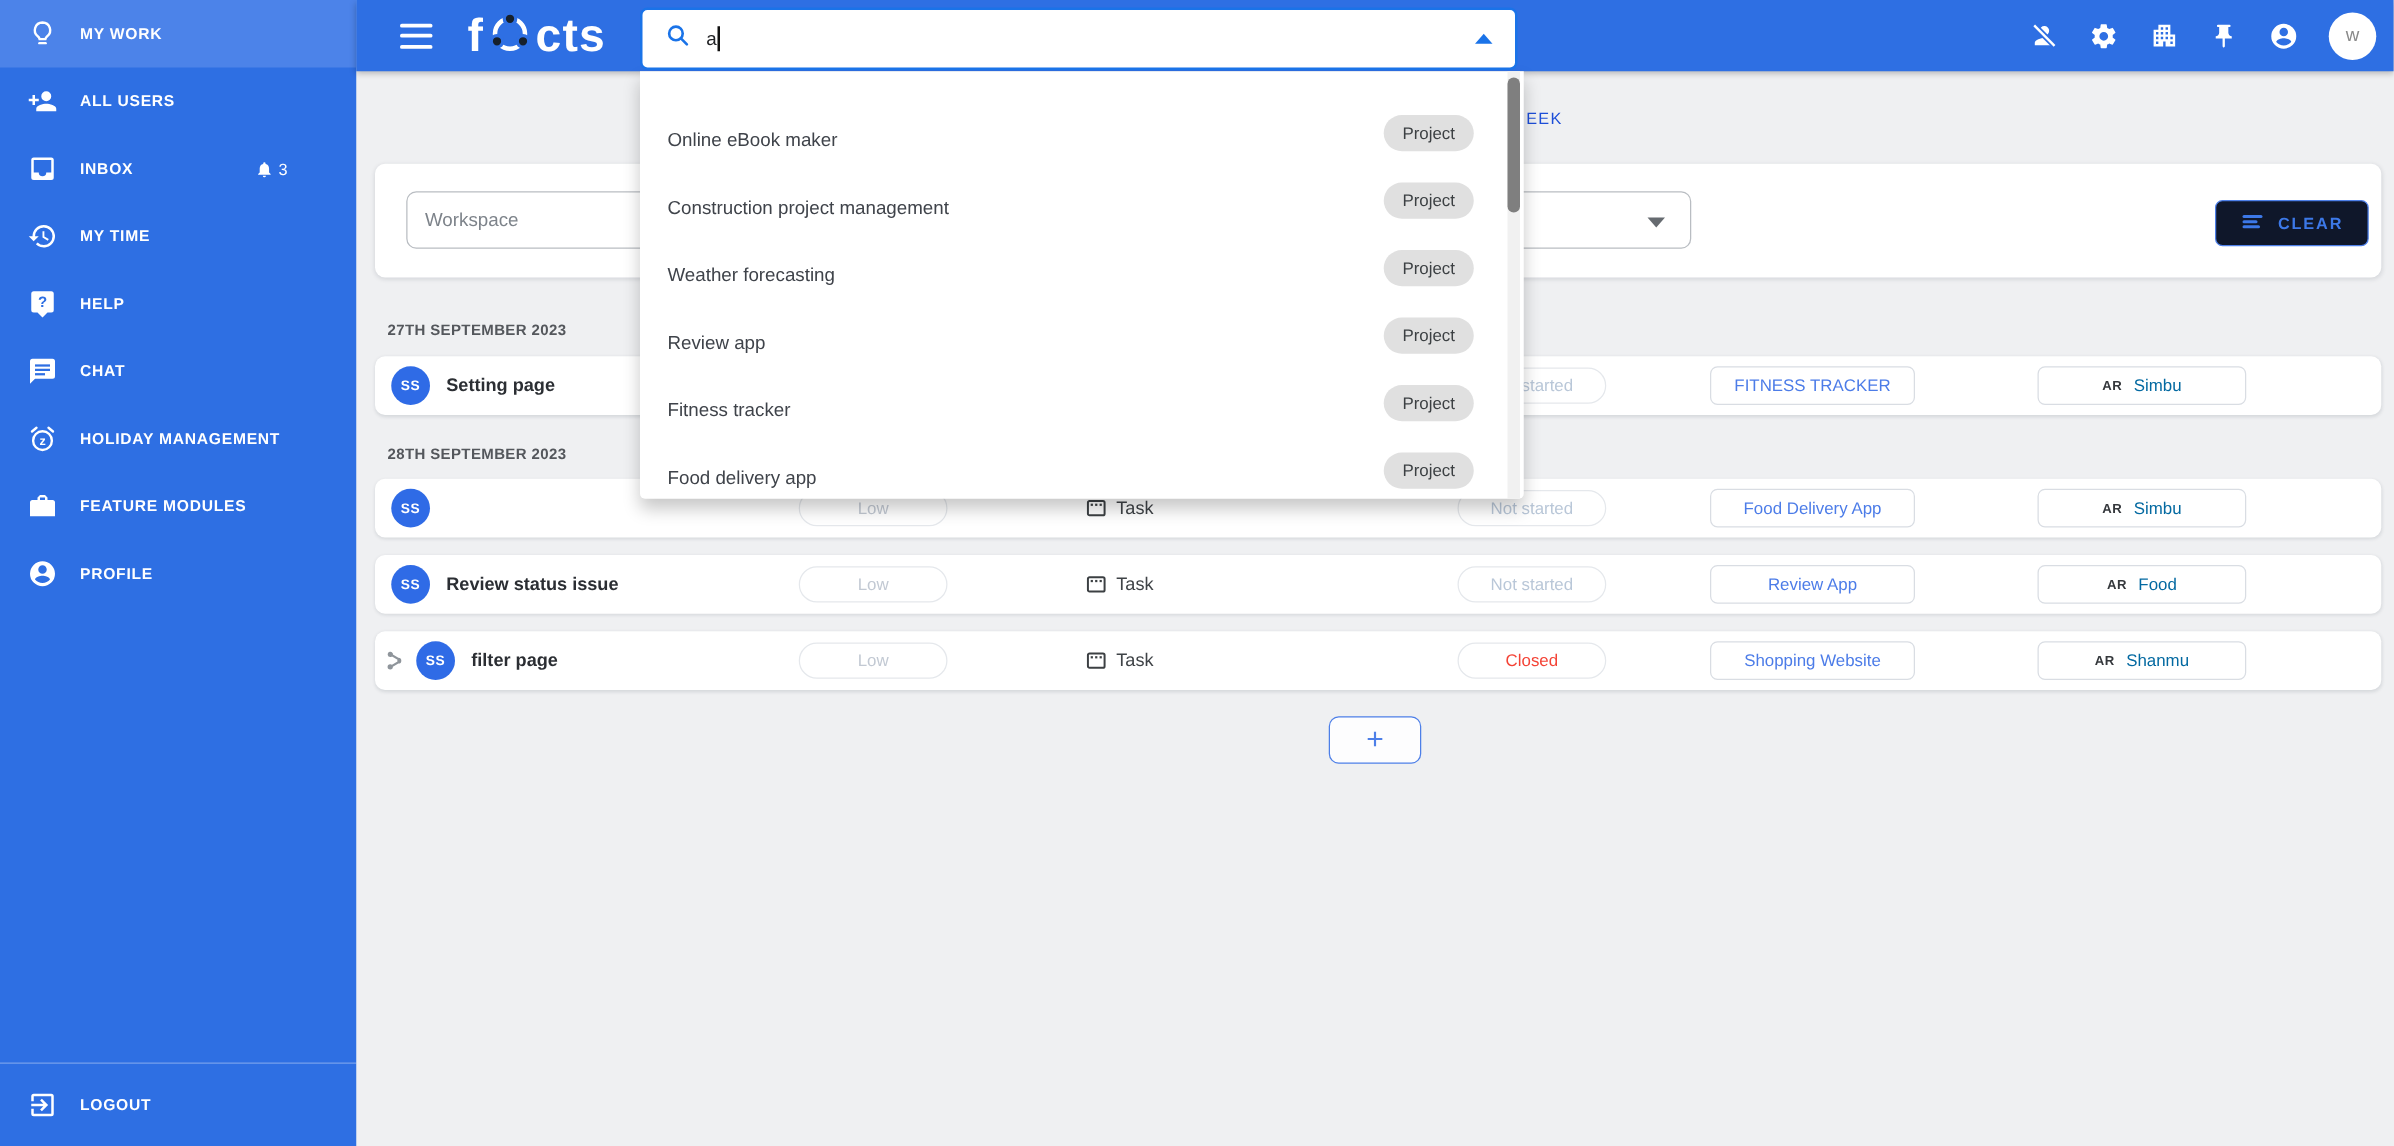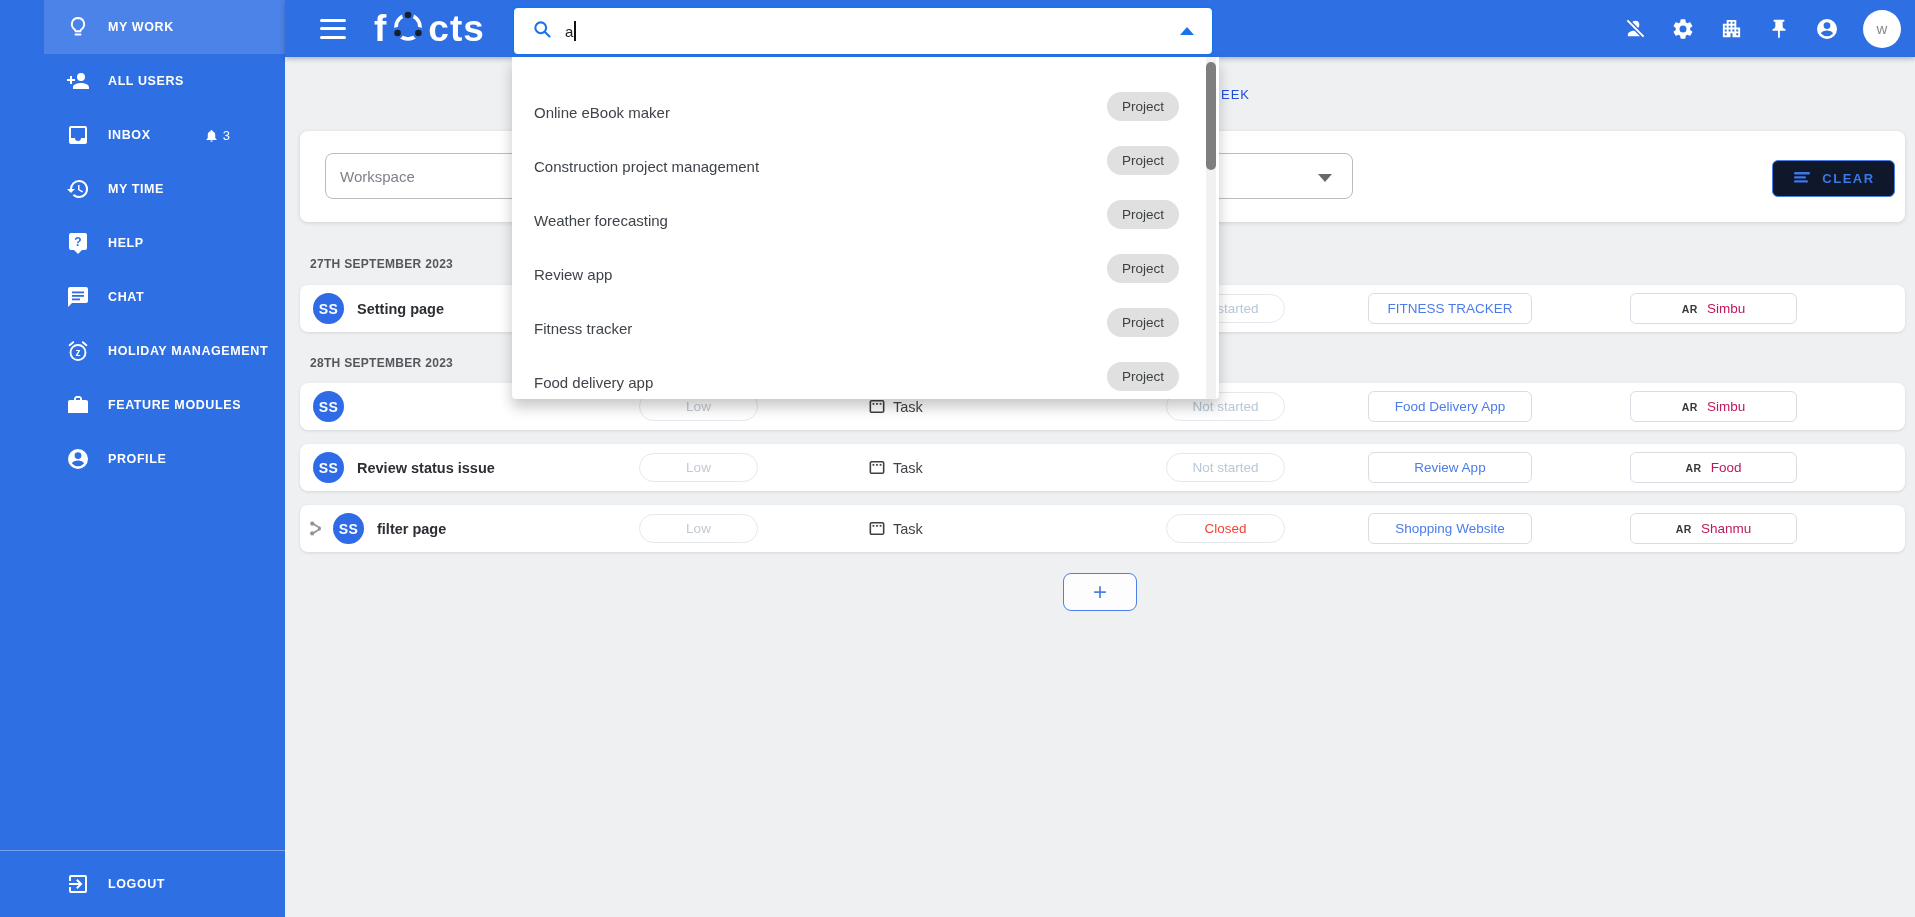--- a/index.html
+++ b/index.html
@@ -2,21 +2,21 @@
 <html><head>
 <meta charset="utf-8">
 <style>
   * { margin:0; padding:0; box-sizing:border-box; }
   html,body { width:1915px; height:917px; }
   body { font-family:"Liberation Sans", sans-serif; background:#eff0f2; overflow:hidden; }
   .root { position:relative; width:1915px; height:917px; background:#eff0f2; }
 
   
   .sidebar { position:absolute; left:0; top:0; width:285px; height:917px; background:#2e6fe3; z-index:30; display:flex; flex-direction:column; }
-  .side-item { height:54px; display:flex; align-items:center; padding-left:22px; cursor:pointer;margin-left:44px; }
+  .side-item { height:54px; display:flex; align-items:center; padding-left:22px; cursor:pointer; }
   .side-item.active { background:#4c83e9; }
   .side-item .s-icon { width:24px; height:24px; flex:0 0 24px; display:flex; align-items:center; justify-content:center; }
   .side-item .s-label { color:#ffffff; font-size:12.5px; font-weight:700; letter-spacing:.6px; margin-left:18px; }
   .side-badge { margin-left:auto; margin-right:55px; display:flex; align-items:center; gap:4px; color:#fff; font-size:13px; }
   .side-spacer { flex:1; }
   .side-divider { border-top:1px solid rgba(255,255,255,.35); }
   .logout-item { height:66px; }
 
   
   .topbar { position:absolute; left:285px; top:0; right:0; height:57px; background:#2e6fe3; z-index:40; box-shadow:0 2px 5px rgba(0,0,0,.25); display:flex; align-items:center; }
@@ -50,32 +50,32 @@
   .field-workspace { left:25px; width:237px; padding-left:14px; }
   .field-workspace .ph { color:#7d838a; font-size:15px; }
   .field-2 { left:700px; width:353px; }
   .dd-arrow { position:absolute; right:20px; top:20px; width:0; height:0; border-left:7px solid transparent; border-right:7px solid transparent; border-top:8px solid #666b70; }
   .clear-btn { position:absolute; left:1472px; top:29px; width:123px; height:37px; border:1px solid #4d7fe8; border-radius:6px; background:#0f172a; display:flex; align-items:center; justify-content:center; gap:10px; cursor:pointer; }
   .clear-btn .clear-label { color:#3c78e7; font-size:13px; font-weight:600; letter-spacing:1.5px; }
 
   
   .date-header { position:absolute; left:310px; font-size:12px; font-weight:600; color:#54575c; letter-spacing:.3px; z-index:5; }
   .task-row { position:absolute; left:300px; width:1605px; height:47px; background:#fff; border-radius:8px; box-shadow:0 1px 3px rgba(20,30,50,.12); z-index:5; }
-  .row-avatar { position:absolute; left:13px; top:8px; width:31px; height:31px; border-radius:50%; background:#2f6be6; color:#fff; font-size:14px; font-weight:700; letter-spacing:.5px; display:flex; align-items:center; justify-content:center; }
+  .row-avatar { position:absolute; left:13px; top:8px; width:31px; height:31px; border-radius:50%; background:#2f6be6; color:#fff; font-size:11px; font-weight:700; letter-spacing:.5px; display:flex; align-items:center; justify-content:center; }
   .row-name { position:absolute; left:57px; top:0; height:47px; display:flex; align-items:center; font-size:14.5px; font-weight:600; color:#2b2e33; }
   .pill { position:absolute; top:9px; height:29px; border:1px solid #e5e8ec; border-radius:15px; display:flex; align-items:center; justify-content:center; font-size:13.5px; background:#fff; }
   .pill-low { left:339px; width:119px; color:#c2c9d3; }
   .pill-status { left:866px; width:119px; color:#b9c7d8; }
   .pill-status.closed { color:#f44336; }
   .type-cell { position:absolute; left:569px; top:0; height:47px; display:flex; align-items:center; gap:8px; color:#3f4347; font-size:14.5px; }
   .rect-chip { position:absolute; top:8px; height:31px; border:1px solid #d9dde3; border-radius:6px; background:#fff; display:flex; align-items:center; justify-content:center; cursor:pointer; }
   .chip-project { left:1068px; width:164px; color:#4c7ce8; font-size:13.5px; font-weight:500; }
   .chip-assignee { left:1330px; width:167px; gap:9px; }
   .chip-assignee .initials { font-size:10.5px; font-weight:700; color:#35383c; letter-spacing:.5px; }
-  .chip-assignee .aname { font-size:13.5px; color:#be185d; }
+  .chip-assignee .aname { font-size:13.5px; color:#0369a1; }
   .subtask-icon { position:absolute; left:8px; top:15px; }
   .row4 .row-avatar { left:33px; }
   .row4 .row-name { left:77px; font-weight:700; }
 
   .add-btn { position:absolute; left:1063px; top:573px; width:74px; height:38px; border:1.5px solid #4d7fe8; border-radius:8px; background:#fdfdfe; color:#4d7fe8; font-size:24px; font-weight:400; display:flex; align-items:center; justify-content:center; cursor:pointer; z-index:5; }
 </style>
 </head>
 <body>
 
 <div class="root">

